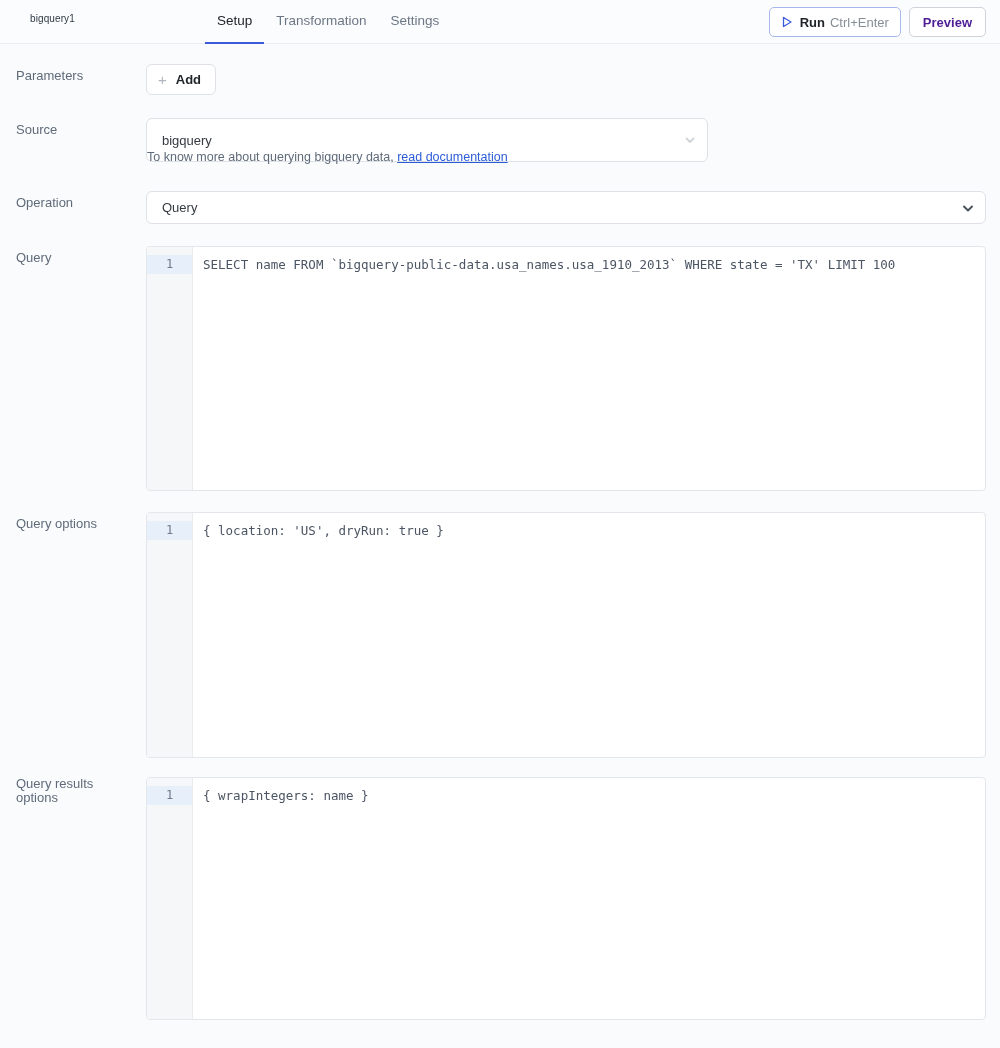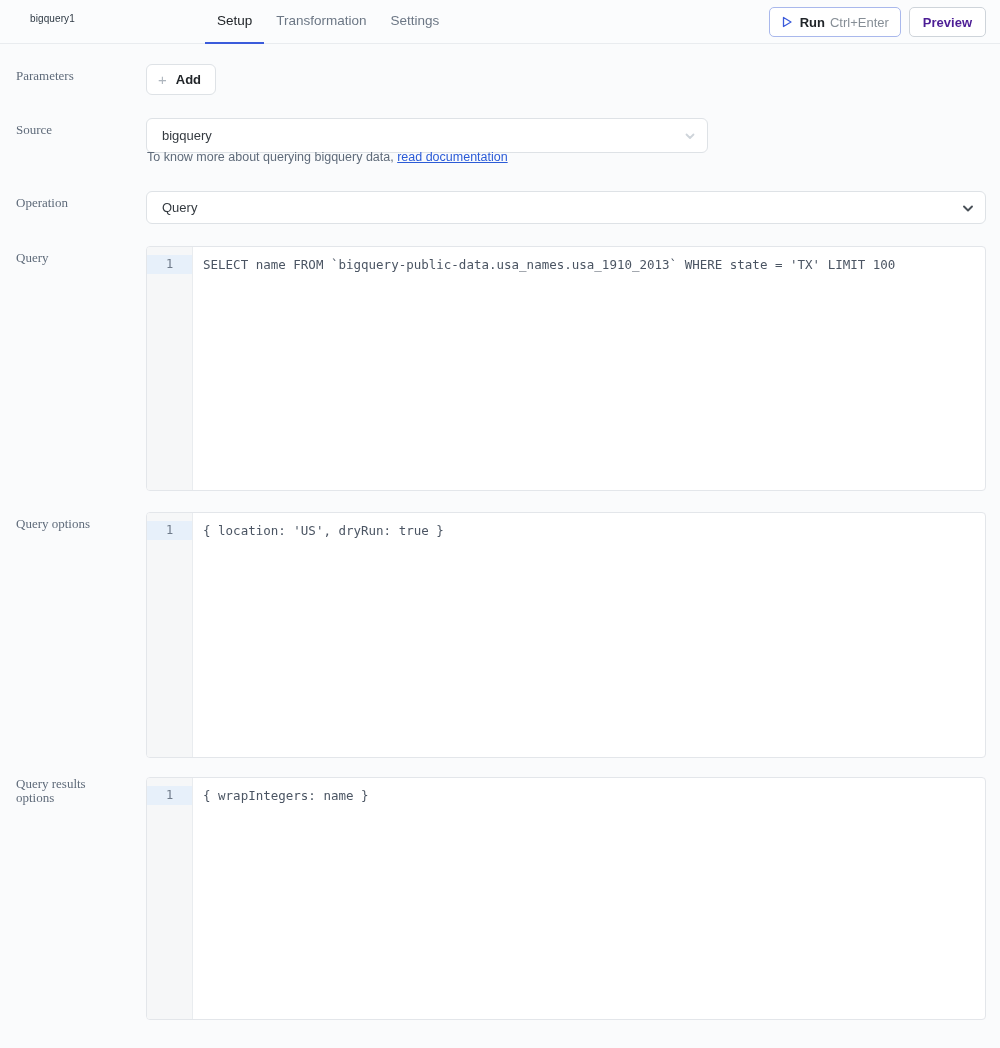--- a/index.html
+++ b/index.html
@@ -102,21 +102,20 @@
     left: 0;
     width: 1000px;
   }
   .row-label {
     position: absolute;
     left: 16px;
     width: 120px;
     font-size: 13px;
     color: #5f6b7a;
     line-height: 23px;
-    font-family: Liberation Serif, serif;
   }
 
   
   #row-parameters { top: 64px; }
   .add-btn {
     position: absolute;
     left: 146px;
     top: 0;
     height: 31px;
     padding: 0 14px 0 11px;
@@ -131,21 +130,21 @@
   .add-btn .plus { color: #adb5bd; font-size: 15px; line-height: 1; }
   .add-btn .txt { font-weight: bold; font-size: 13px; color: #212529; }
 
   
   #row-source { top: 118px; }
   .select {
     position: absolute;
     background: #fff;
     border: 1px solid #dee2e6;
     border-radius: 6px;
-    height: 35px;
+    height: 44px;
     display: flex;
     align-items: center;
     cursor: pointer;
   }
   .select .val {
     padding-left: 15px;
     font-size: 13px;
     color: #343a40;
     flex: 1;
     overflow: hidden;

